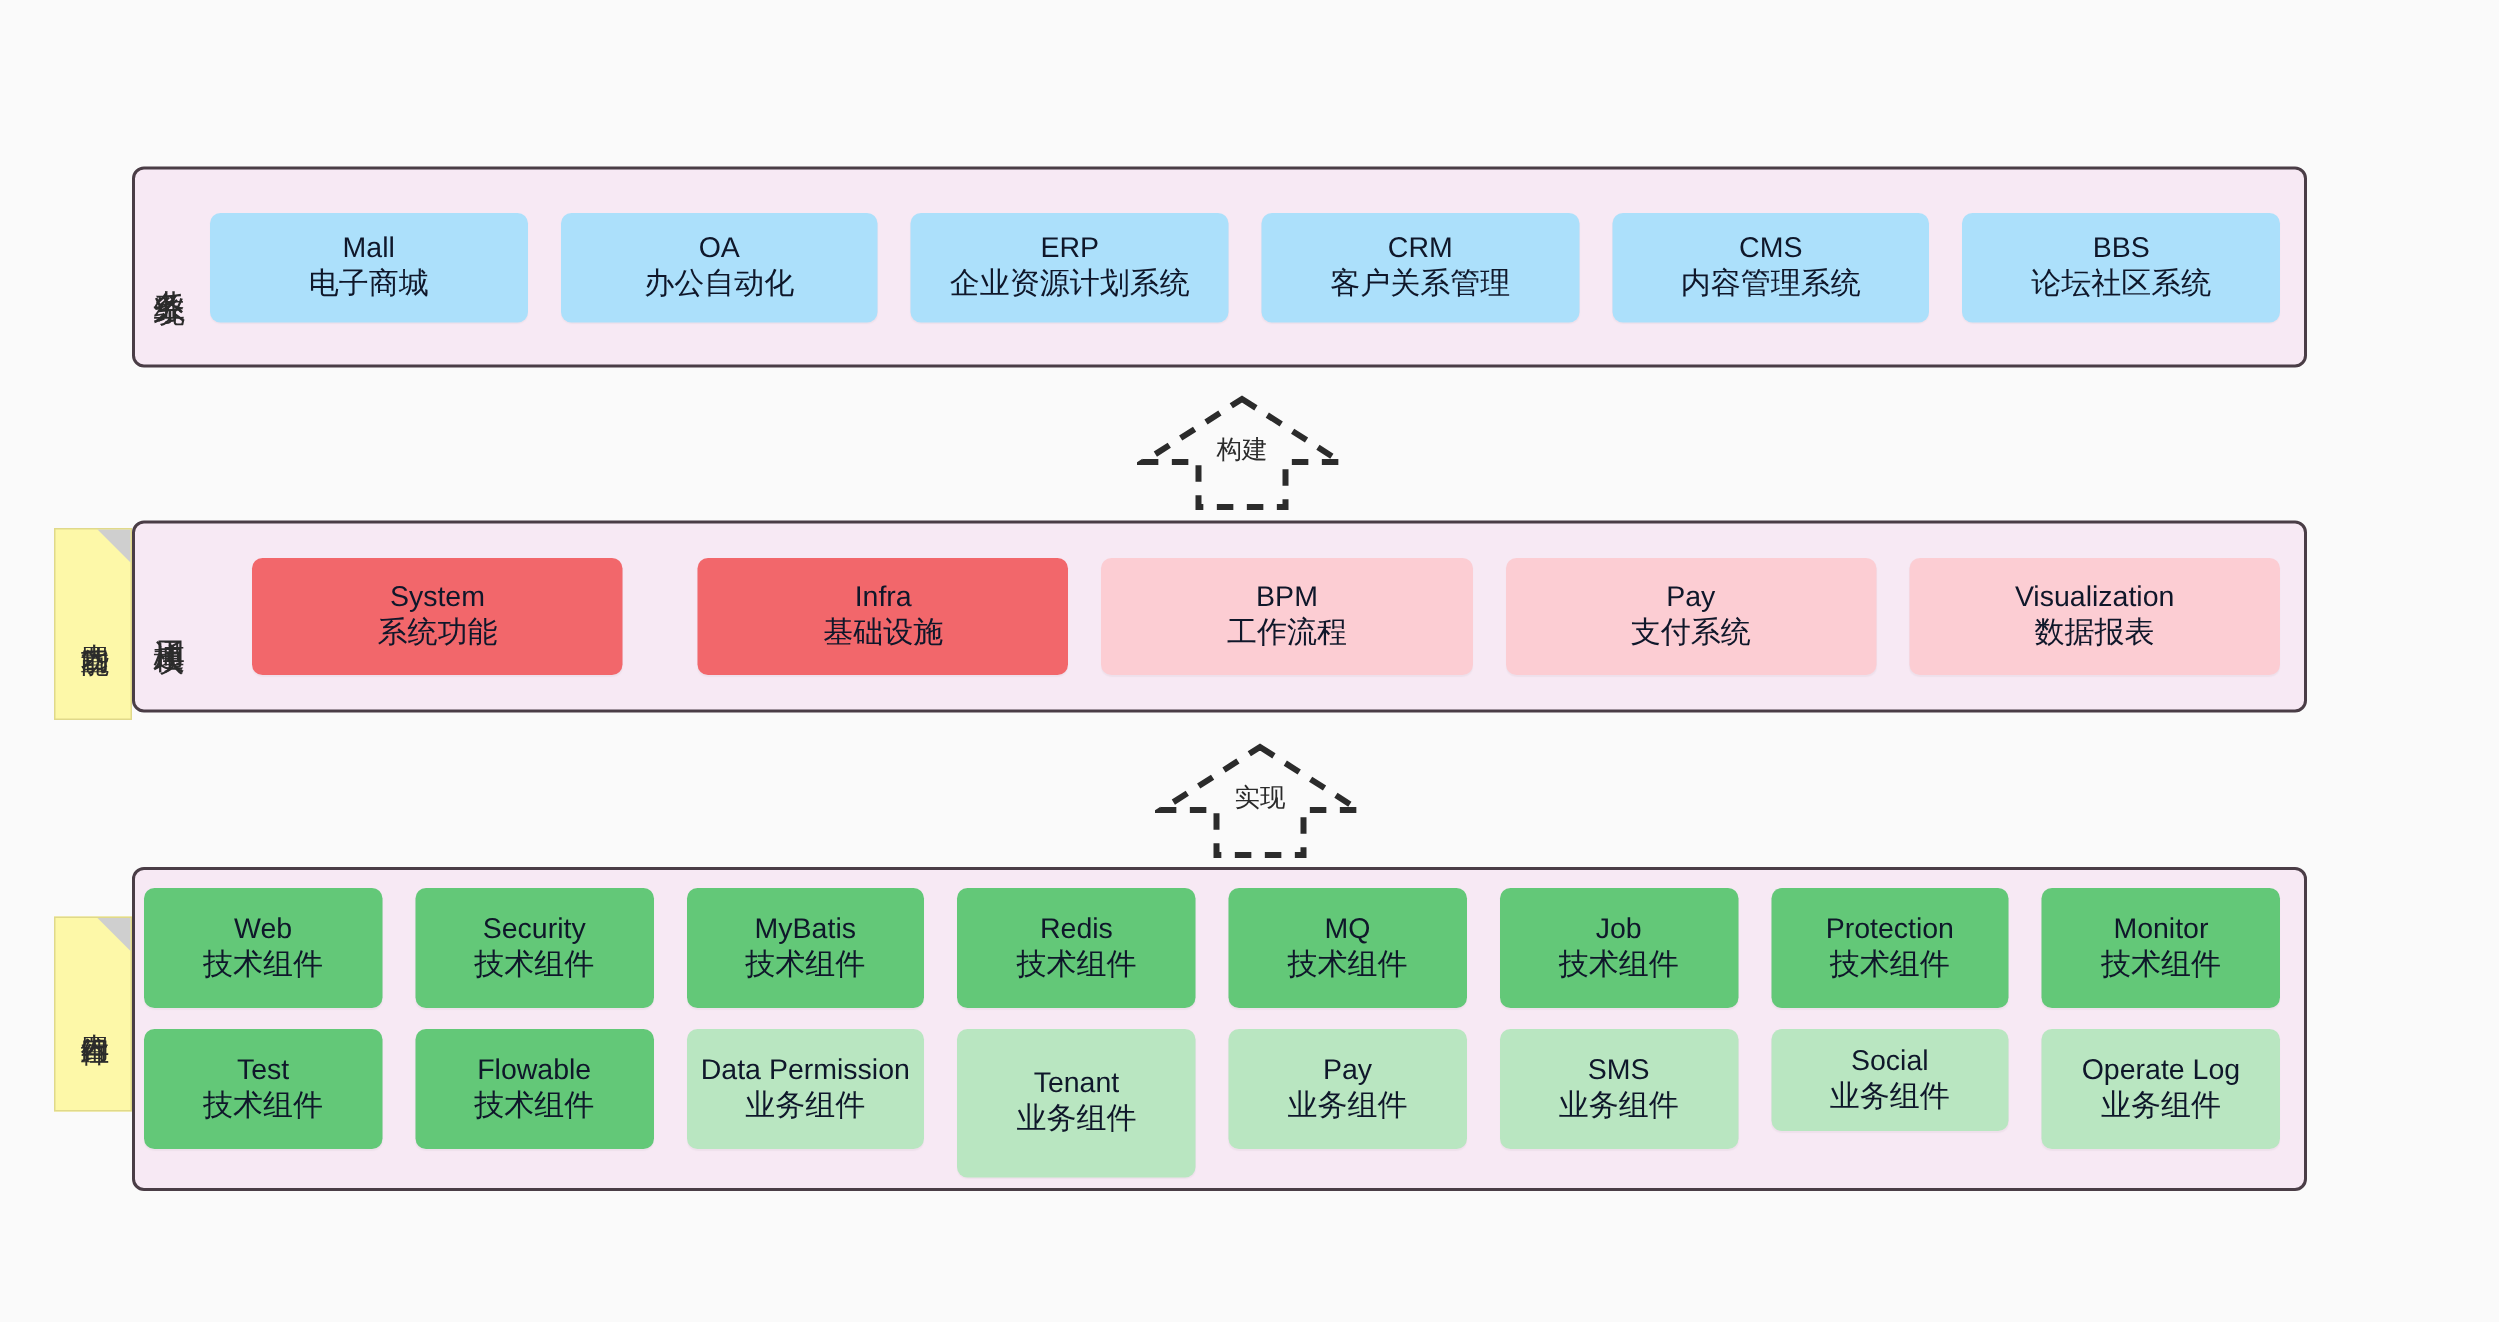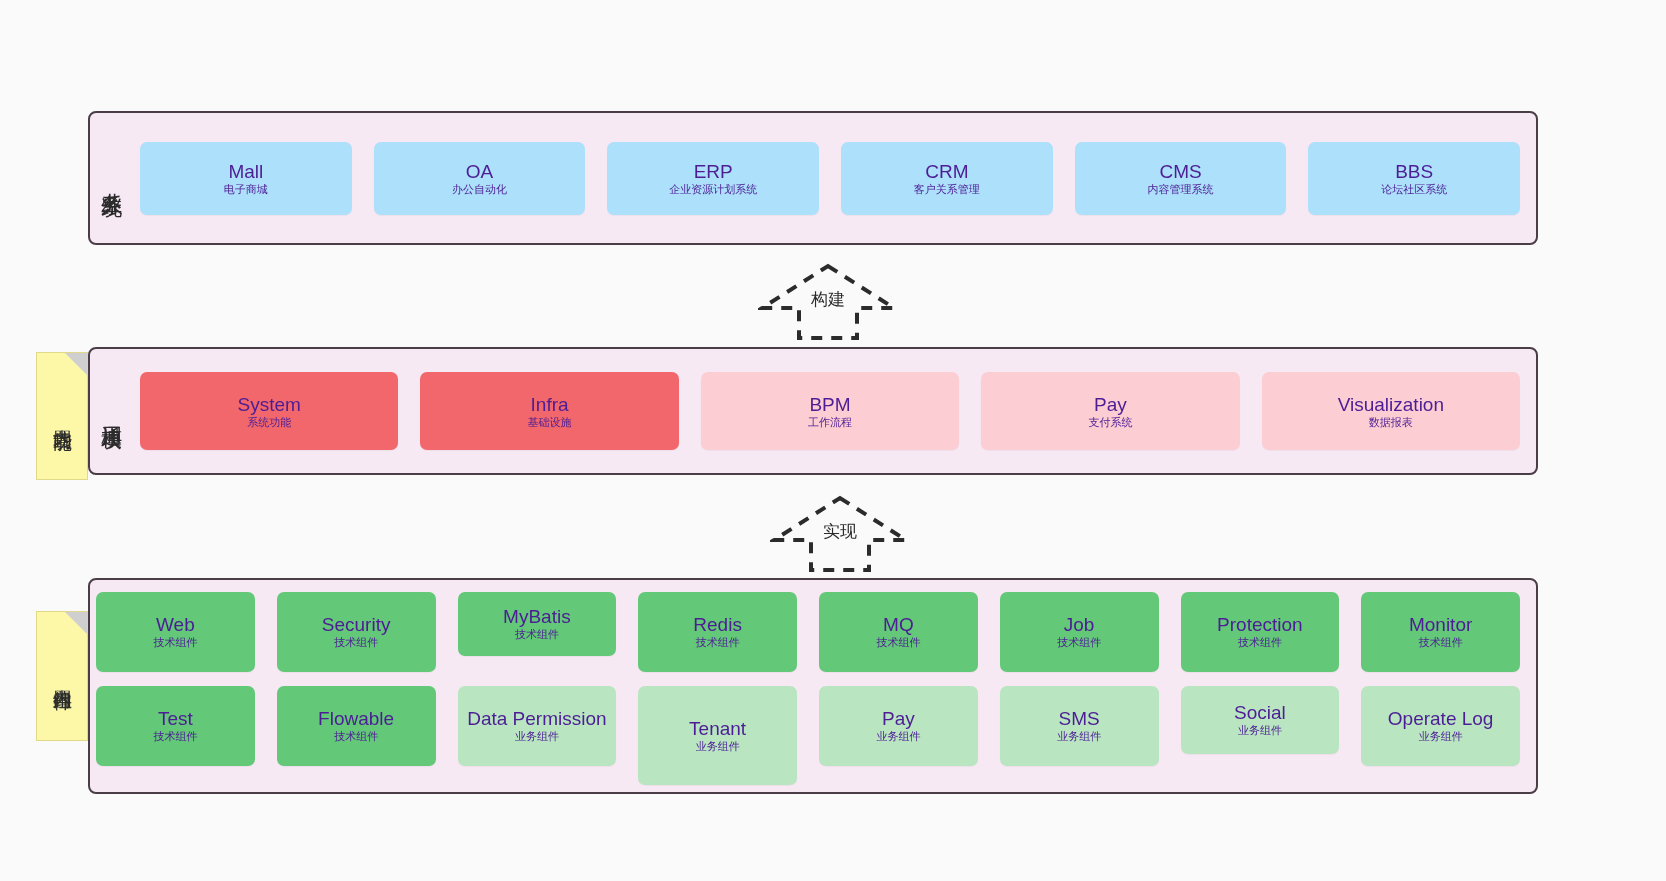--- a/index.html
+++ b/index.html
@@ -64,31 +64,31 @@
 
   .cell {
     flex: 1 1 0;
     box-sizing: border-box;
     border-radius: 7px;
     display: flex;
     flex-direction: column;
     align-items: center;
     justify-content: center;
     text-align: center;
-    color: #4c1d95;
+    color: #0f172a;
     line-height: 1.22;
     padding: 4px 6px;
     box-shadow: 0 1px 1px rgba(0,0,0,0.04);
   }
   .cell .t1 { font-size: 19px; }
-  .cell .t2 { font-size: 11px; }
+  .cell .t2 { font-size: 20px; }
 
   
   .c-blue       { background: #ace0fb; }
-  .c-red        { background: #f2676b; }
+  .c-red        { background: #f2676b; margin-left: 28px; }
   .c-pink       { background: #fccdd3; }
   .c-green      { background: #63c878; }
   .c-lightgreen { background: #b9e6c1; }
 
   
   .note {
     position: absolute;
     box-sizing: border-box;
     background: #fdf8a8;
     border: 1px solid #e0d98a;
@@ -220,21 +220,21 @@
 
       <div class="row">
         <div class="cell c-green" style="height:80px">
           <span class="t1">Web</span>
           <span class="t2">技术组件</span>
         </div>
         <div class="cell c-green" style="height:80px">
           <span class="t1">Security</span>
           <span class="t2">技术组件</span>
         </div>
-        <div class="cell c-green" style="height:64px">
+        <div class="cell c-green" style="height:80px">
           <span class="t1">MyBatis</span>
           <span class="t2">技术组件</span>
         </div>
         <div class="cell c-green" style="height:80px">
           <span class="t1">Redis</span>
           <span class="t2">技术组件</span>
         </div>
         <div class="cell c-green" style="height:80px">
           <span class="t1">MQ</span>
           <span class="t2">技术组件</span>

